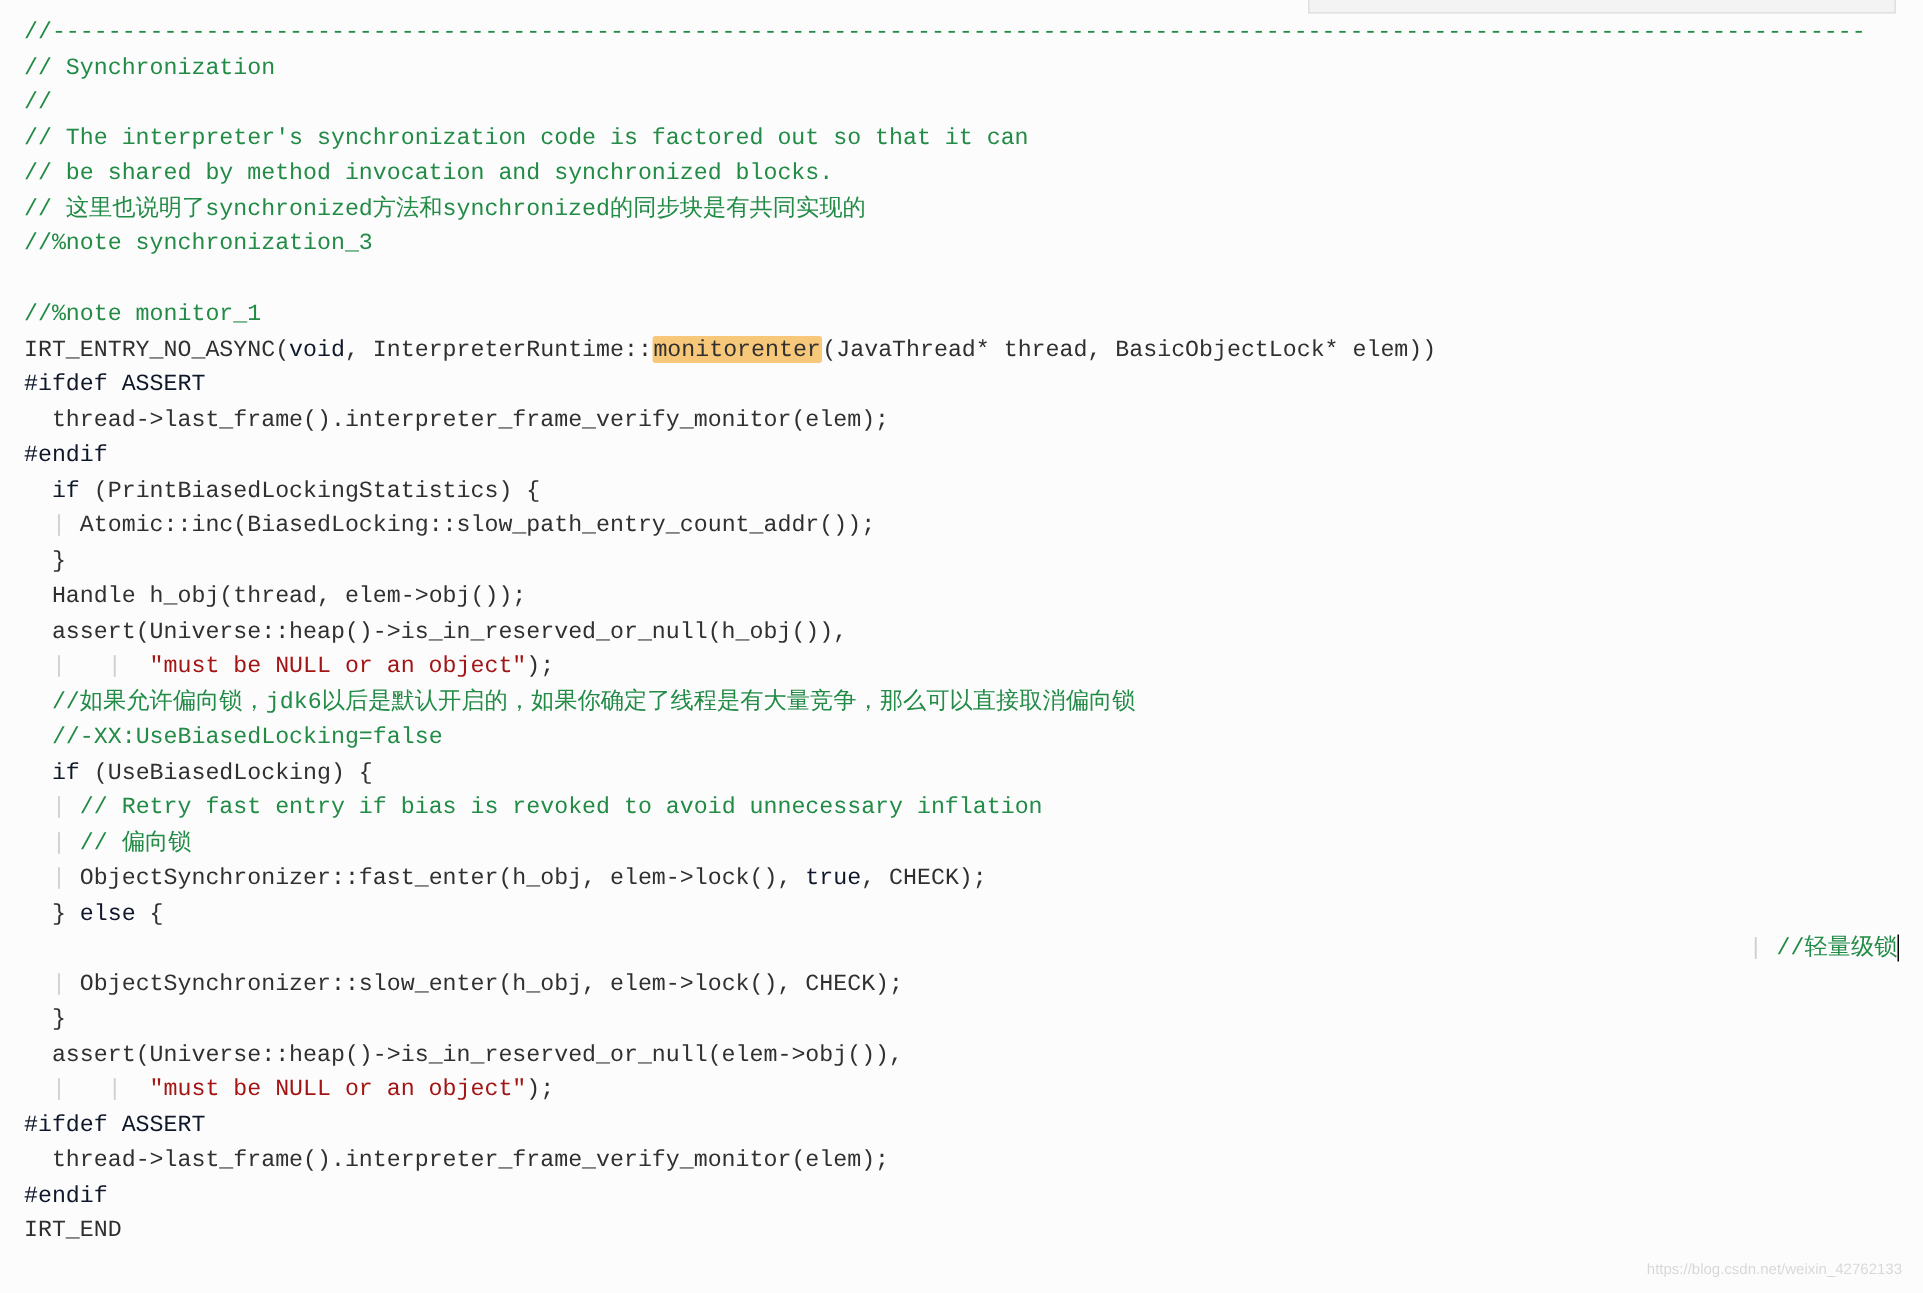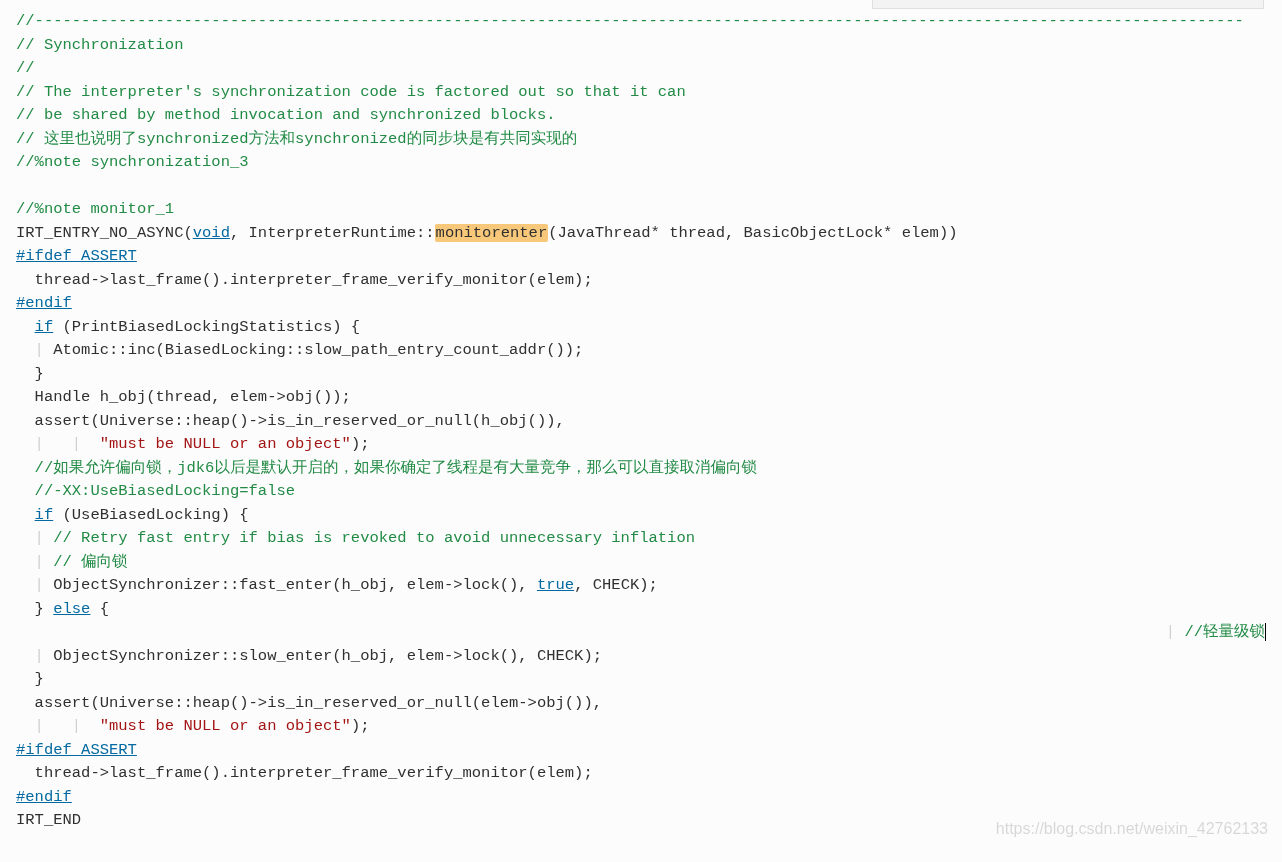--- a/index.html
+++ b/index.html
@@ -9,37 +9,37 @@
     font-size: 15.5px;
     line-height: 23.5px;
     color: #303030;
   }
   .code {
     padding: 10px 16px 12px 16px;
     white-space: pre;
     position: relative;
   }
   .cmt  { color: #228b45; }   
-  .kw   { color: #0369a1; text-decoration: underline; }   
+  .kw   { color: #0f172a; }   
   .str  { color: #a31515; }   
   .pl   { color: #303030; }   
   .hl   { background: #f8c87a; border-radius: 2px; padding: 0 1px; margin-top: 24px; }
   .guide {
     color: #d0d0d0;
     user-select: none;
   }
   .cursor { border-right: 1px solid #000; }
   .dz { display: inline; }
   .line { display: block; min-height: 23.5px; }
   .curline { box-shadow: inset 0 0 0 0px rgba(0,0,0,0.04); text-align: right; }
   .watermark {
     position: fixed;
     right: 14px;
-    bottom: 22px;
-    font-size: 16px;
+    bottom: 4px;
+    font-size: 10px;
     color: rgba(0,0,0,0.15);
     font-family: sans-serif;
   }
   .topbox {
     position: absolute;
     right: 18px; top: -4px;
     width: 390px; height: 12px;
     border: 1px solid #e0e0e0;
     border-top: none;
     background: #f3f3f3;

